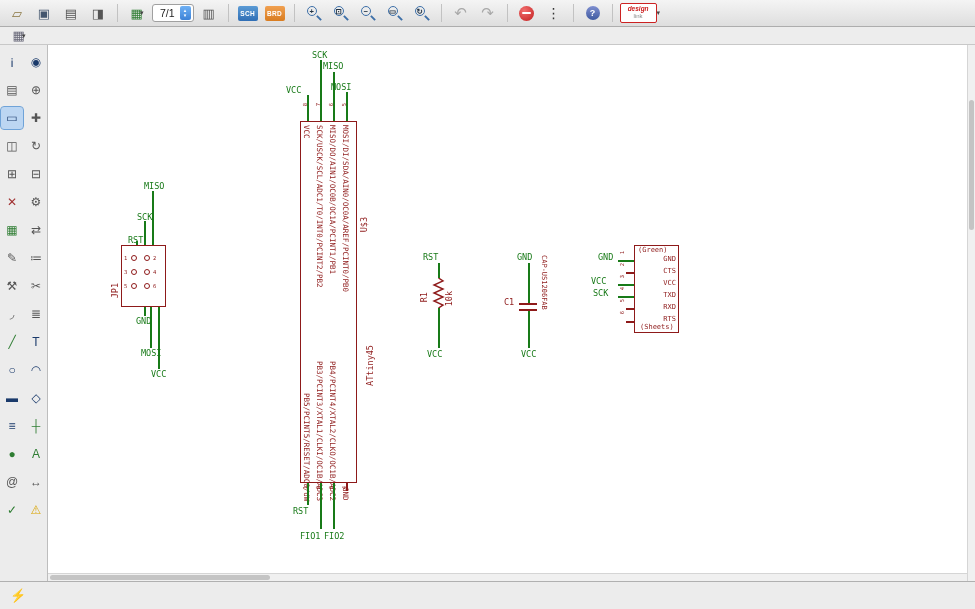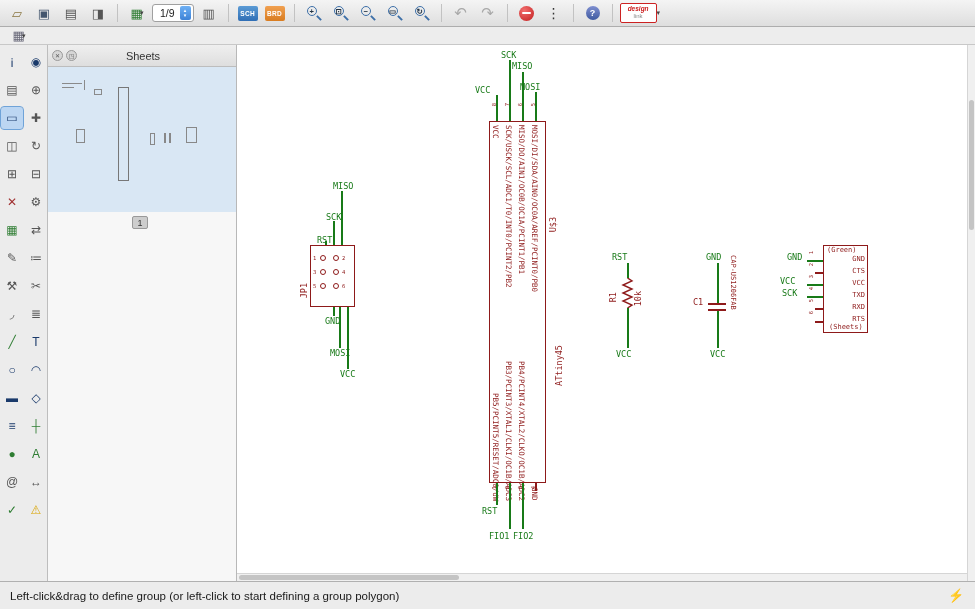--- a/index.html
+++ b/index.html
@@ -114,21 +114,21 @@
       </button>
     <button class="tbtn">
         <span class="glyph">◨</span>
       </button>
     <div class="sep"></div>
     <button class="tbtn">
         <span class="glyph" style="color:#2e7d32">▦</span>
         <span class="caret">▾</span>
       </button>
     <div class="combo">
-      <span>1/9</span>
+      <span>7/1</span>
       <span class="stepper">
           <span>▴</span>
           <span>▾</span>
         </span>
     </div>
     <button class="tbtn">
         <span class="glyph">▥</span>
       </button>
     <div class="sep"></div>
     <button class="tbtn">
@@ -296,40 +296,20 @@
           <span class="glyph" style="color: rgb(85, 85, 85);">↔</span>
         </button>
         <button class="tool">
           <span class="glyph" style="color: rgb(46, 125, 50);">✓</span>
         </button>
         <button class="tool">
           <span class="glyph" style="color: rgb(217, 164, 0);">⚠</span>
         </button>
     </div>
 
-    <div class="sheets">
-      <div class="sheets-h">
-        <button class="circ">✕</button>
-        <button class="circ">◳</button>
-        <span class="sheets-title">Sheets</span>
-      </div>
-      <div class="thumb">
-        <div class="tshape" style="left:14px;top:16px;width:20px;height:1px;background:#8a8a8a"></div>
-        <div class="tshape" style="left:14px;top:20px;width:12px;height:1px;background:#8a8a8a"></div>
-        <div class="tshape" style="left:36px;top:13px;width:1px;height:10px;background:#8a8a8a"></div>
-        <div class="tshape" style="left:46px;top:22px;width:8px;height:6px;border:1px solid #8a8a8a"></div>
-        <div class="tshape" style="left:70px;top:20px;width:11px;height:94px;border:1px solid #777"></div>
-        <div class="tshape" style="left:28px;top:62px;width:9px;height:14px;border:1px solid #888"></div>
-        <div class="tshape" style="left:102px;top:66px;width:5px;height:12px;border:1px solid #888"></div>
-        <div class="tshape" style="left:116px;top:66px;width:2px;height:10px;background:#888"></div>
-        <div class="tshape" style="left:121px;top:66px;width:2px;height:10px;background:#888"></div>
-        <div class="tshape" style="left:138px;top:60px;width:11px;height:16px;border:1px solid #888"></div>
-      </div>
-      <div class="badge">1</div>
-    </div>
 
     <div class="work">
 
       <div class="canvas">
 
         <div class="pbox" style="left:73px;top:200px;width:45px;height:62px"></div>
         <div class="pin-c" style="left:83px;top:210px"></div>
         <div class="pin-c" style="left:96px;top:210px"></div>
         <div class="pin-c" style="left:83px;top:224px"></div>
         <div class="pin-c" style="left:96px;top:224px"></div>
@@ -440,17 +420,16 @@
         <div class="hthumb"></div>
       </div>
     </div>
 
     <div class="vscroll">
       <div class="vthumb"></div>
     </div>
   </div>
 
   <div class="status">
-    <span class="status-msg">Left-click&amp;drag to define group (or left-click to start defining a group polygon)</span>
     <span class="bolt">⚡</span>
   </div>
 
 </div>
 
 </body></html>

